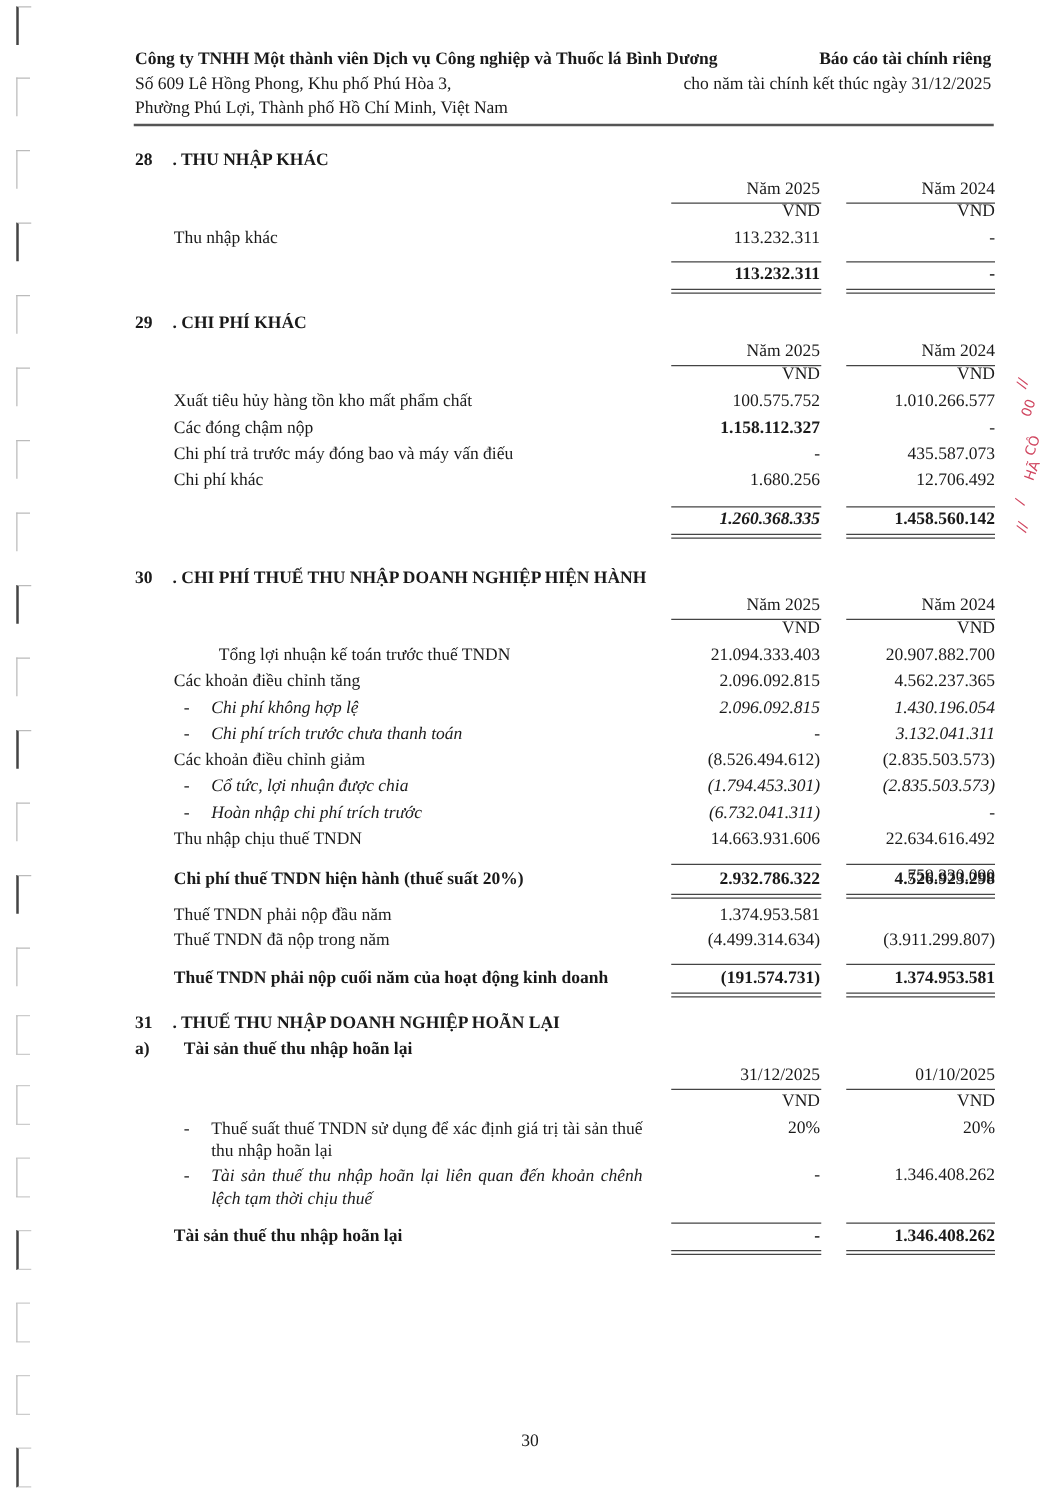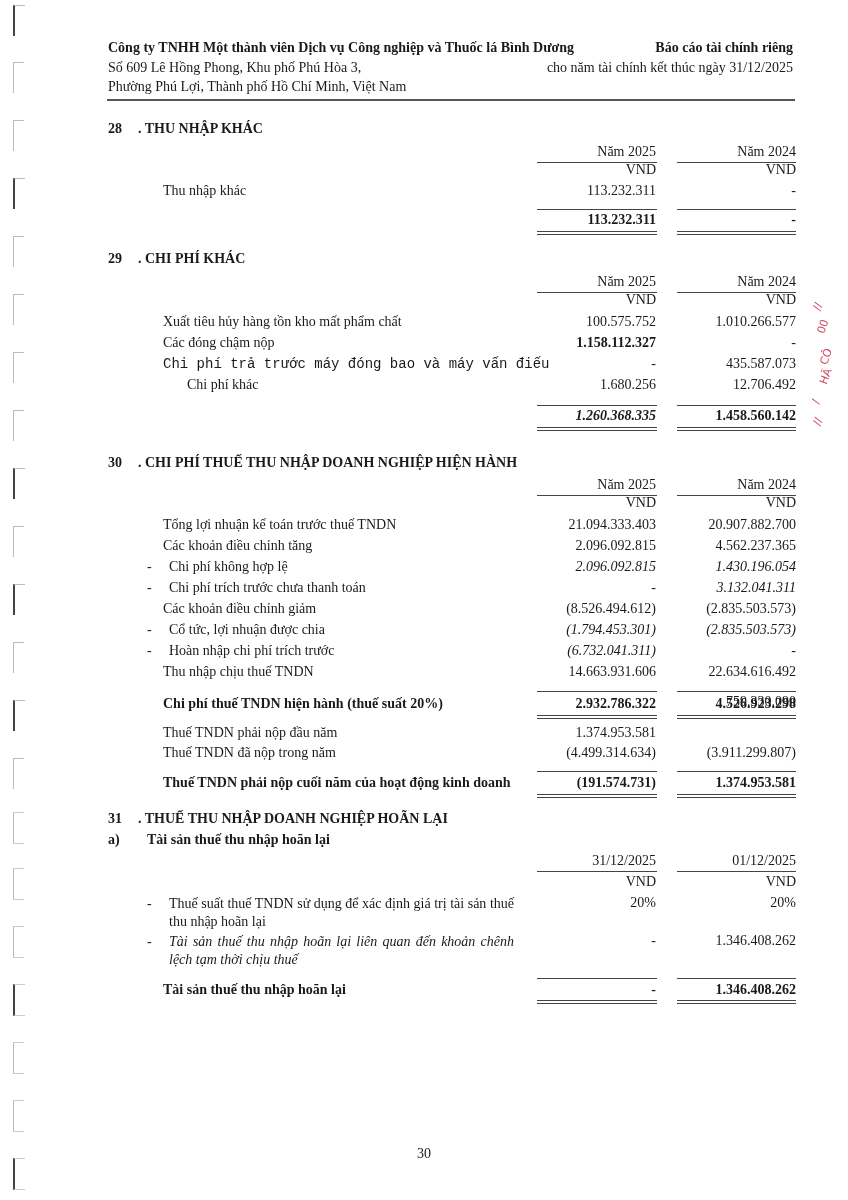--- a/index.html
+++ b/index.html
@@ -6,24 +6,24 @@
   body { width: 848px; height: 1200px; position: relative; overflow: hidden;
          font-family: "Liberation Serif", "DejaVu Serif", serif; color: #1a1a1a; font-size: 14px; }
   .abs { position: absolute; }
   .b { font-weight: bold; }
   .i { font-style: italic; }
   .r { text-align: right; }
   .hdr { font-size: 14px; line-height: 19px; }
   .hrule { position: absolute; left: 107px; width: 688px; height: 0; border-top: 2px solid #555; }
   .sec-title { position: absolute; left: 108px; font-weight: bold; font-size: 14px; white-space: nowrap; }
   .sec-title .num { display: inline-block; width: 30px; }
-  .lbl { position: absolute; left: 163px; white-space: nowrap; font-size: 14px; }
+  .lbl { position: absolute; left: 139px; white-space: nowrap; font-size: 14px; }
   .lbl-b { font-weight: bold; }
   .dash { position: absolute; left: 147px; }
-  .sub { position: absolute; left: 169px; white-space: nowrap; }
+  .sub { position: absolute; left: 169px; font-style: italic; white-space: nowrap; }
   .c1 { position: absolute; left: 534px; width: 122px; text-align: right; white-space: nowrap; }
   .c2 { position: absolute; left: 676px; width: 120px; text-align: right; white-space: nowrap; }
   .ln1 { position: absolute; left: 537px; width: 120px; border-top: 1.5px solid #444; height: 0; }
   .ln2 { position: absolute; left: 677px; width: 119px; border-top: 1.5px solid #444; height: 0; }
   .dbl1 { position: absolute; left: 537px; width: 120px; height: 2px; border-top: 1px solid #444; border-bottom: 1px solid #444; }
   .dbl2 { position: absolute; left: 677px; width: 119px; height: 2px; border-top: 1px solid #444; border-bottom: 1px solid #444; }
   .bind-mark { position: absolute; left: 13px; width: 10px; height: 30px; border-left: 1.5px solid #bbb; border-top: 1.5px solid #bbb; }
   .bind-mark.dark { border-left: 2px solid #444; }
   .bind-mark.low { border-top: 1.5px solid #ccc; border-bottom: 1.5px solid #ccc; }
   .stamp { position: absolute; left: 812px; top: 290px; width: 30px; height: 140px; color: #d0455f; font-family: "DejaVu Sans", sans-serif; font-size: 11px; }
@@ -107,26 +107,26 @@
   <div class="lbl" style="top:314px;">Xuất tiêu hủy hàng tồn kho mất phẩm chất</div>
   <div class="c1" style="top:314px;">100.575.752</div>
   <div class="c2" style="top:314px;">1.010.266.577</div>
 </div>
 <div>
   <div class="lbl" style="top:335px;">Các đóng chậm nộp</div>
   <div class="c1" style="top:335px;font-weight:bold;">1.158.112.327</div>
   <div class="c2" style="top:335px;">-</div>
 </div>
 <div>
-  <div class="lbl" style="top:356px;font-family:Liberation Mono, monospace;">Chi phí trả trước máy đóng bao và máy vấn điếu</div>
+  <div class="lbl" style="top:356px;">Chi phí trả trước máy đóng bao và máy vấn điếu</div>
   <div class="c1" style="top:356px;">-</div>
   <div class="c2" style="top:356px;">435.587.073</div>
 </div>
 <div>
-  <div class="lbl" style="top:377px;margin-left:24px;">Chi phí khác</div>
+  <div class="lbl" style="top:377px;">Chi phí khác</div>
   <div class="c1" style="top:377px;">1.680.256</div>
   <div class="c2" style="top:377px;">12.706.492</div>
 </div>
 <div class="ln1" style="top:405px;"></div>
 <div class="ln2" style="top:405px;"></div>
 <div class="c1 b" style="top:408px;font-style:italic;">1.260.368.335</div>
 <div class="c2 b" style="top:408px;">1.458.560.142</div>
 <div class="dbl1" style="top:427px;"></div>
 <div class="dbl2" style="top:427px;"></div>
 
@@ -134,21 +134,21 @@
   <span class="num">30</span><span>. CHI PHÍ THUẾ THU NHẬP DOANH NGHIỆP HIỆN HÀNH</span>
 </div>
 <div class="c1" style="top:477px;">Năm 2025</div>
 <div class="c2" style="top:477px;">Năm 2024</div>
 <div class="ln1" style="top:495px;"></div>
 <div class="ln2" style="top:495px;"></div>
 <div class="c1" style="top:495px;">VND</div>
 <div class="c2" style="top:495px;">VND</div>
 
 <div>
-  <div class="lbl" style="top:517px;">Tổng lợi nhuận kế toán trước thuế TNDN</div>
+  <div class="lbl" style="top:517px;margin-left:36px;">Tổng lợi nhuận kế toán trước thuế TNDN</div>
   <div class="c1" style="top:517px;">21.094.333.403</div>
   <div class="c2" style="top:517px;">20.907.882.700</div>
 </div>
 <div>
   <div class="lbl" style="top:538px;">Các khoản điều chỉnh tăng</div>
   <div class="c1" style="top:538px;">2.096.092.815</div>
   <div class="c2" style="top:538px;">4.562.237.365</div>
 </div>
 <div>
   <div class="dash" style="top:559px;">-</div>
@@ -214,21 +214,21 @@
 <div class="dbl1" style="top:794px;"></div>
 <div class="dbl2" style="top:794px;"></div>
 
 <div class="sec-title" style="top:811px;">
   <span class="num">31</span><span>. THUẾ THU NHẬP DOANH NGHIỆP HOÃN LẠI</span>
 </div>
 <div class="abs b" style="left:108px; top:832px;">a)</div>
 <div class="abs b" style="left:147px; top:832px;">Tài sản thuế thu nhập hoãn lại</div>
 
 <div class="c1" style="top:853px;">31/12/2025</div>
-<div class="c2" style="top:853px;">01/12/2025</div>
+<div class="c2" style="top:853px;">01/10/2025</div>
 <div class="ln1" style="top:871px;"></div>
 <div class="ln2" style="top:871px;"></div>
 <div class="c1" style="top:874px;">VND</div>
 <div class="c2" style="top:874px;">VND</div>
 
 <div>
   <div class="dash" style="top:896px;">-</div>
   <div class="wrap-lbl" style="top:895px;">Thuế suất thuế TNDN sử dụng để xác định giá trị tài sản thuế thu nhập hoãn lại</div>
   <div class="c1" style="top:895px;">20%</div>
   <div class="c2" style="top:895px;">20%</div>

